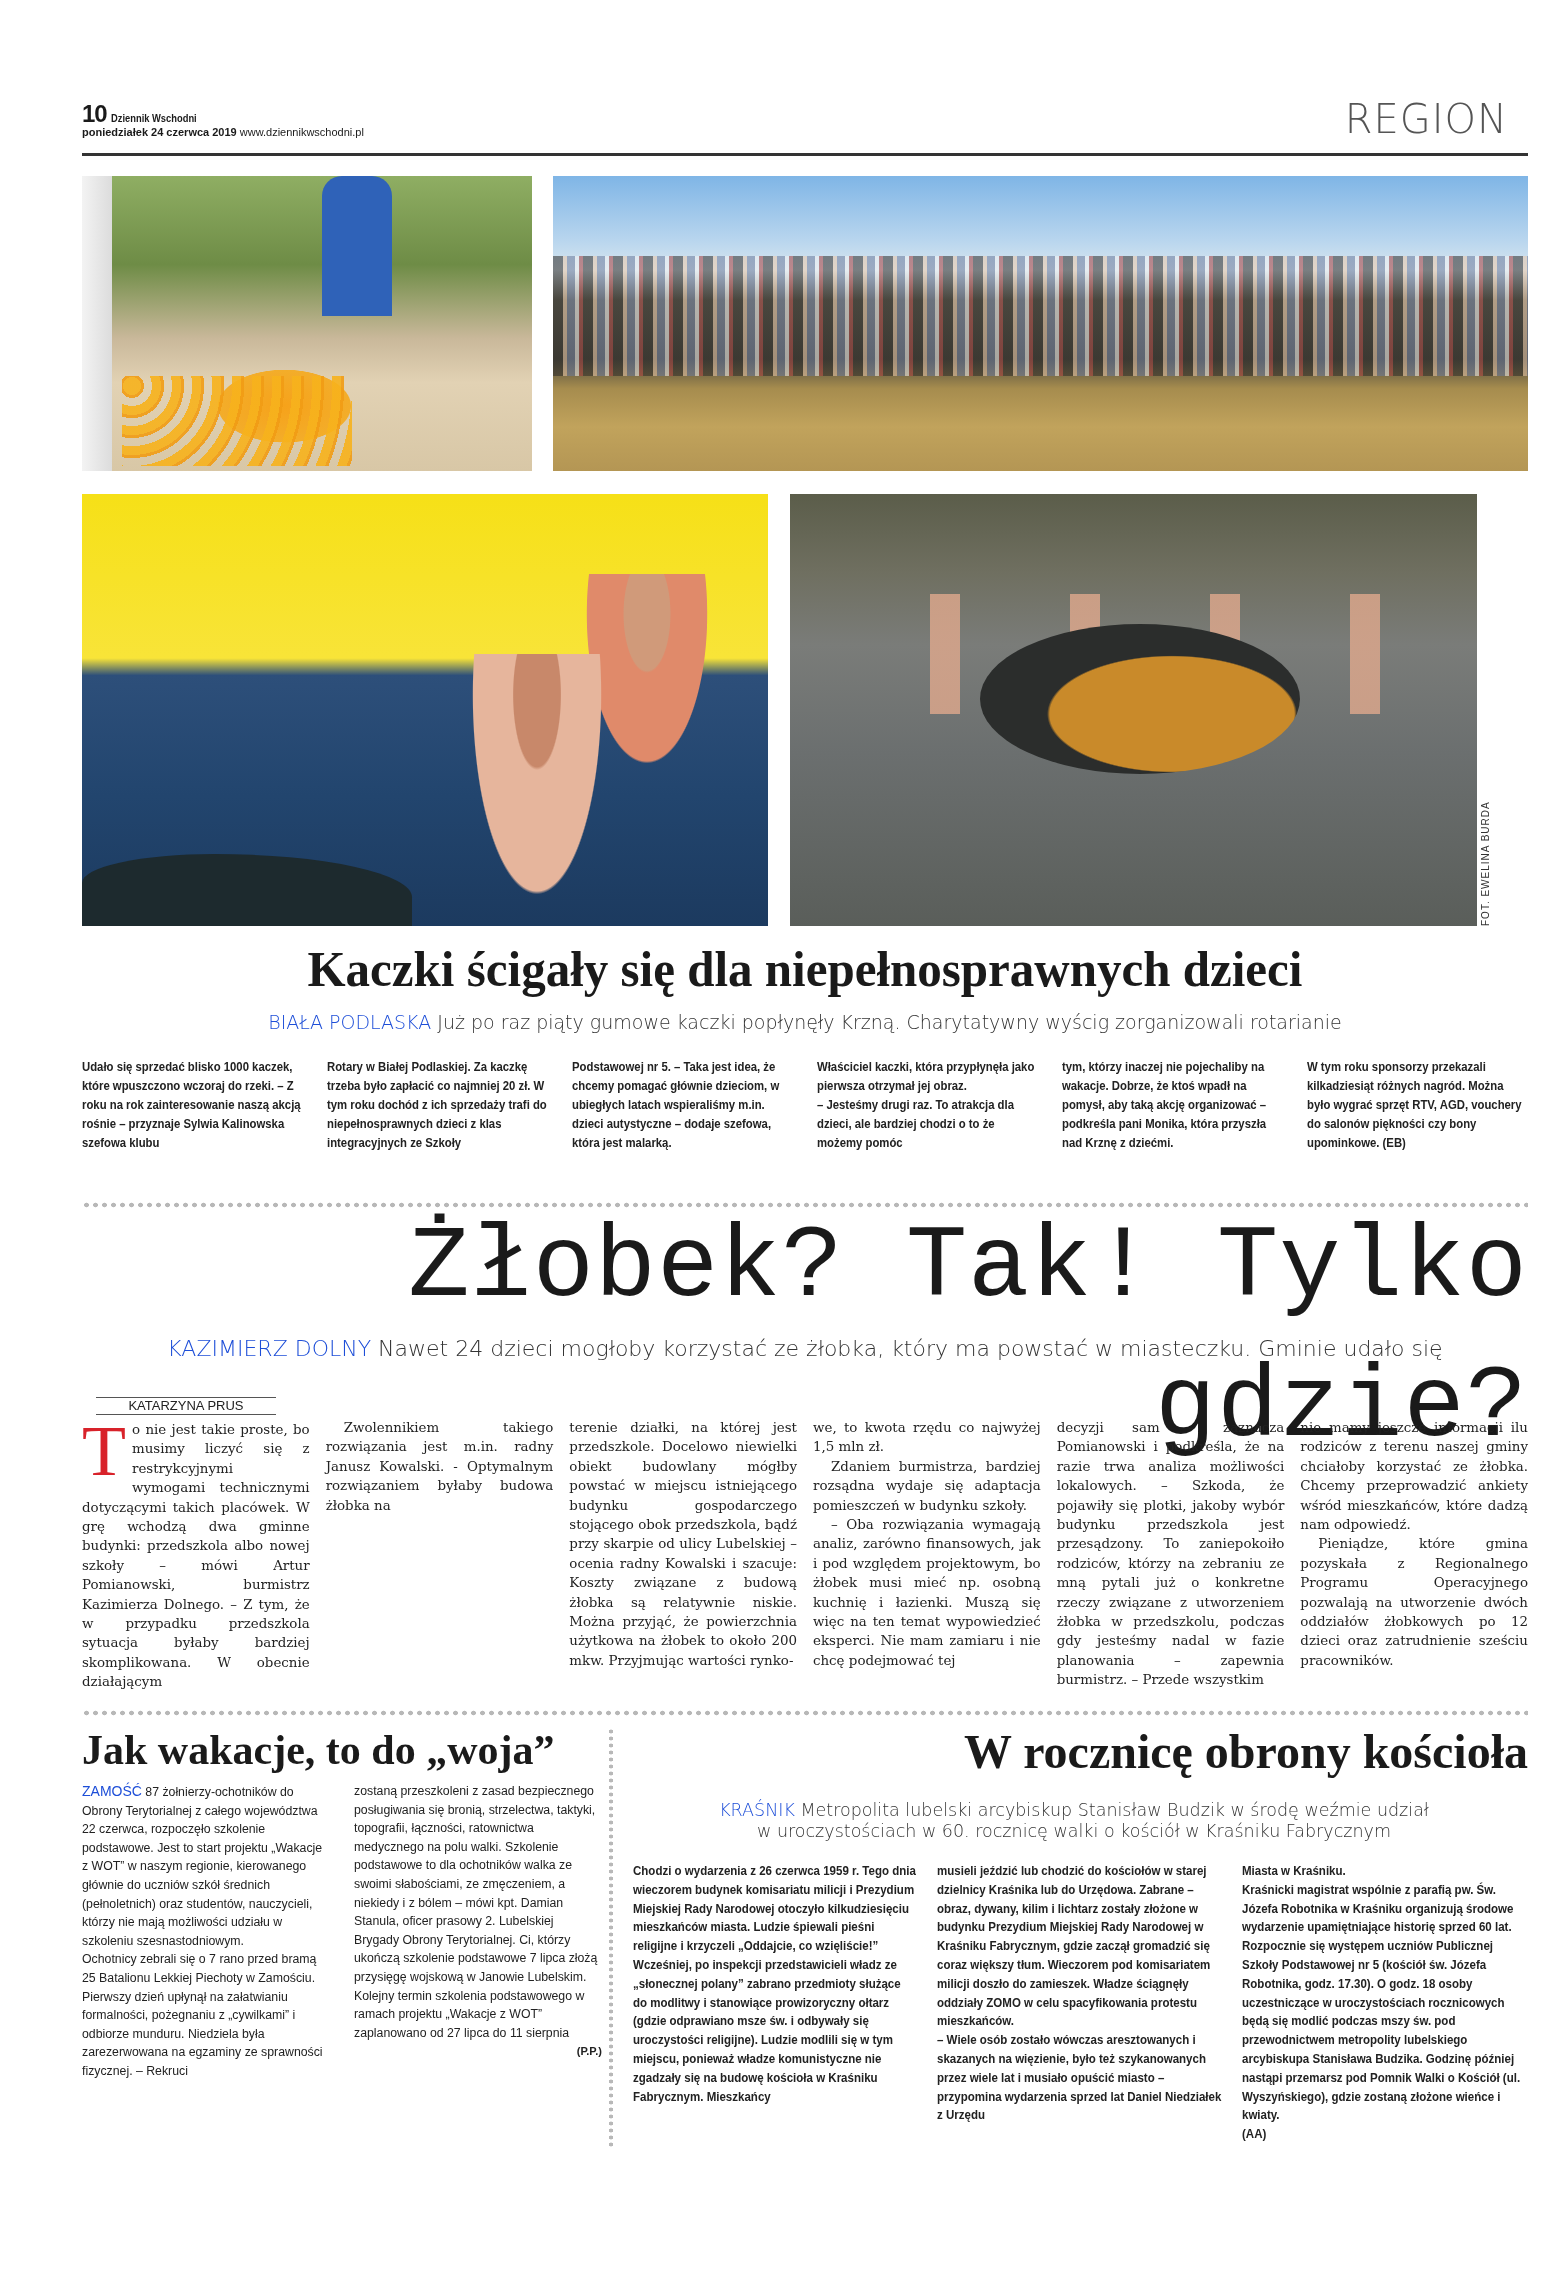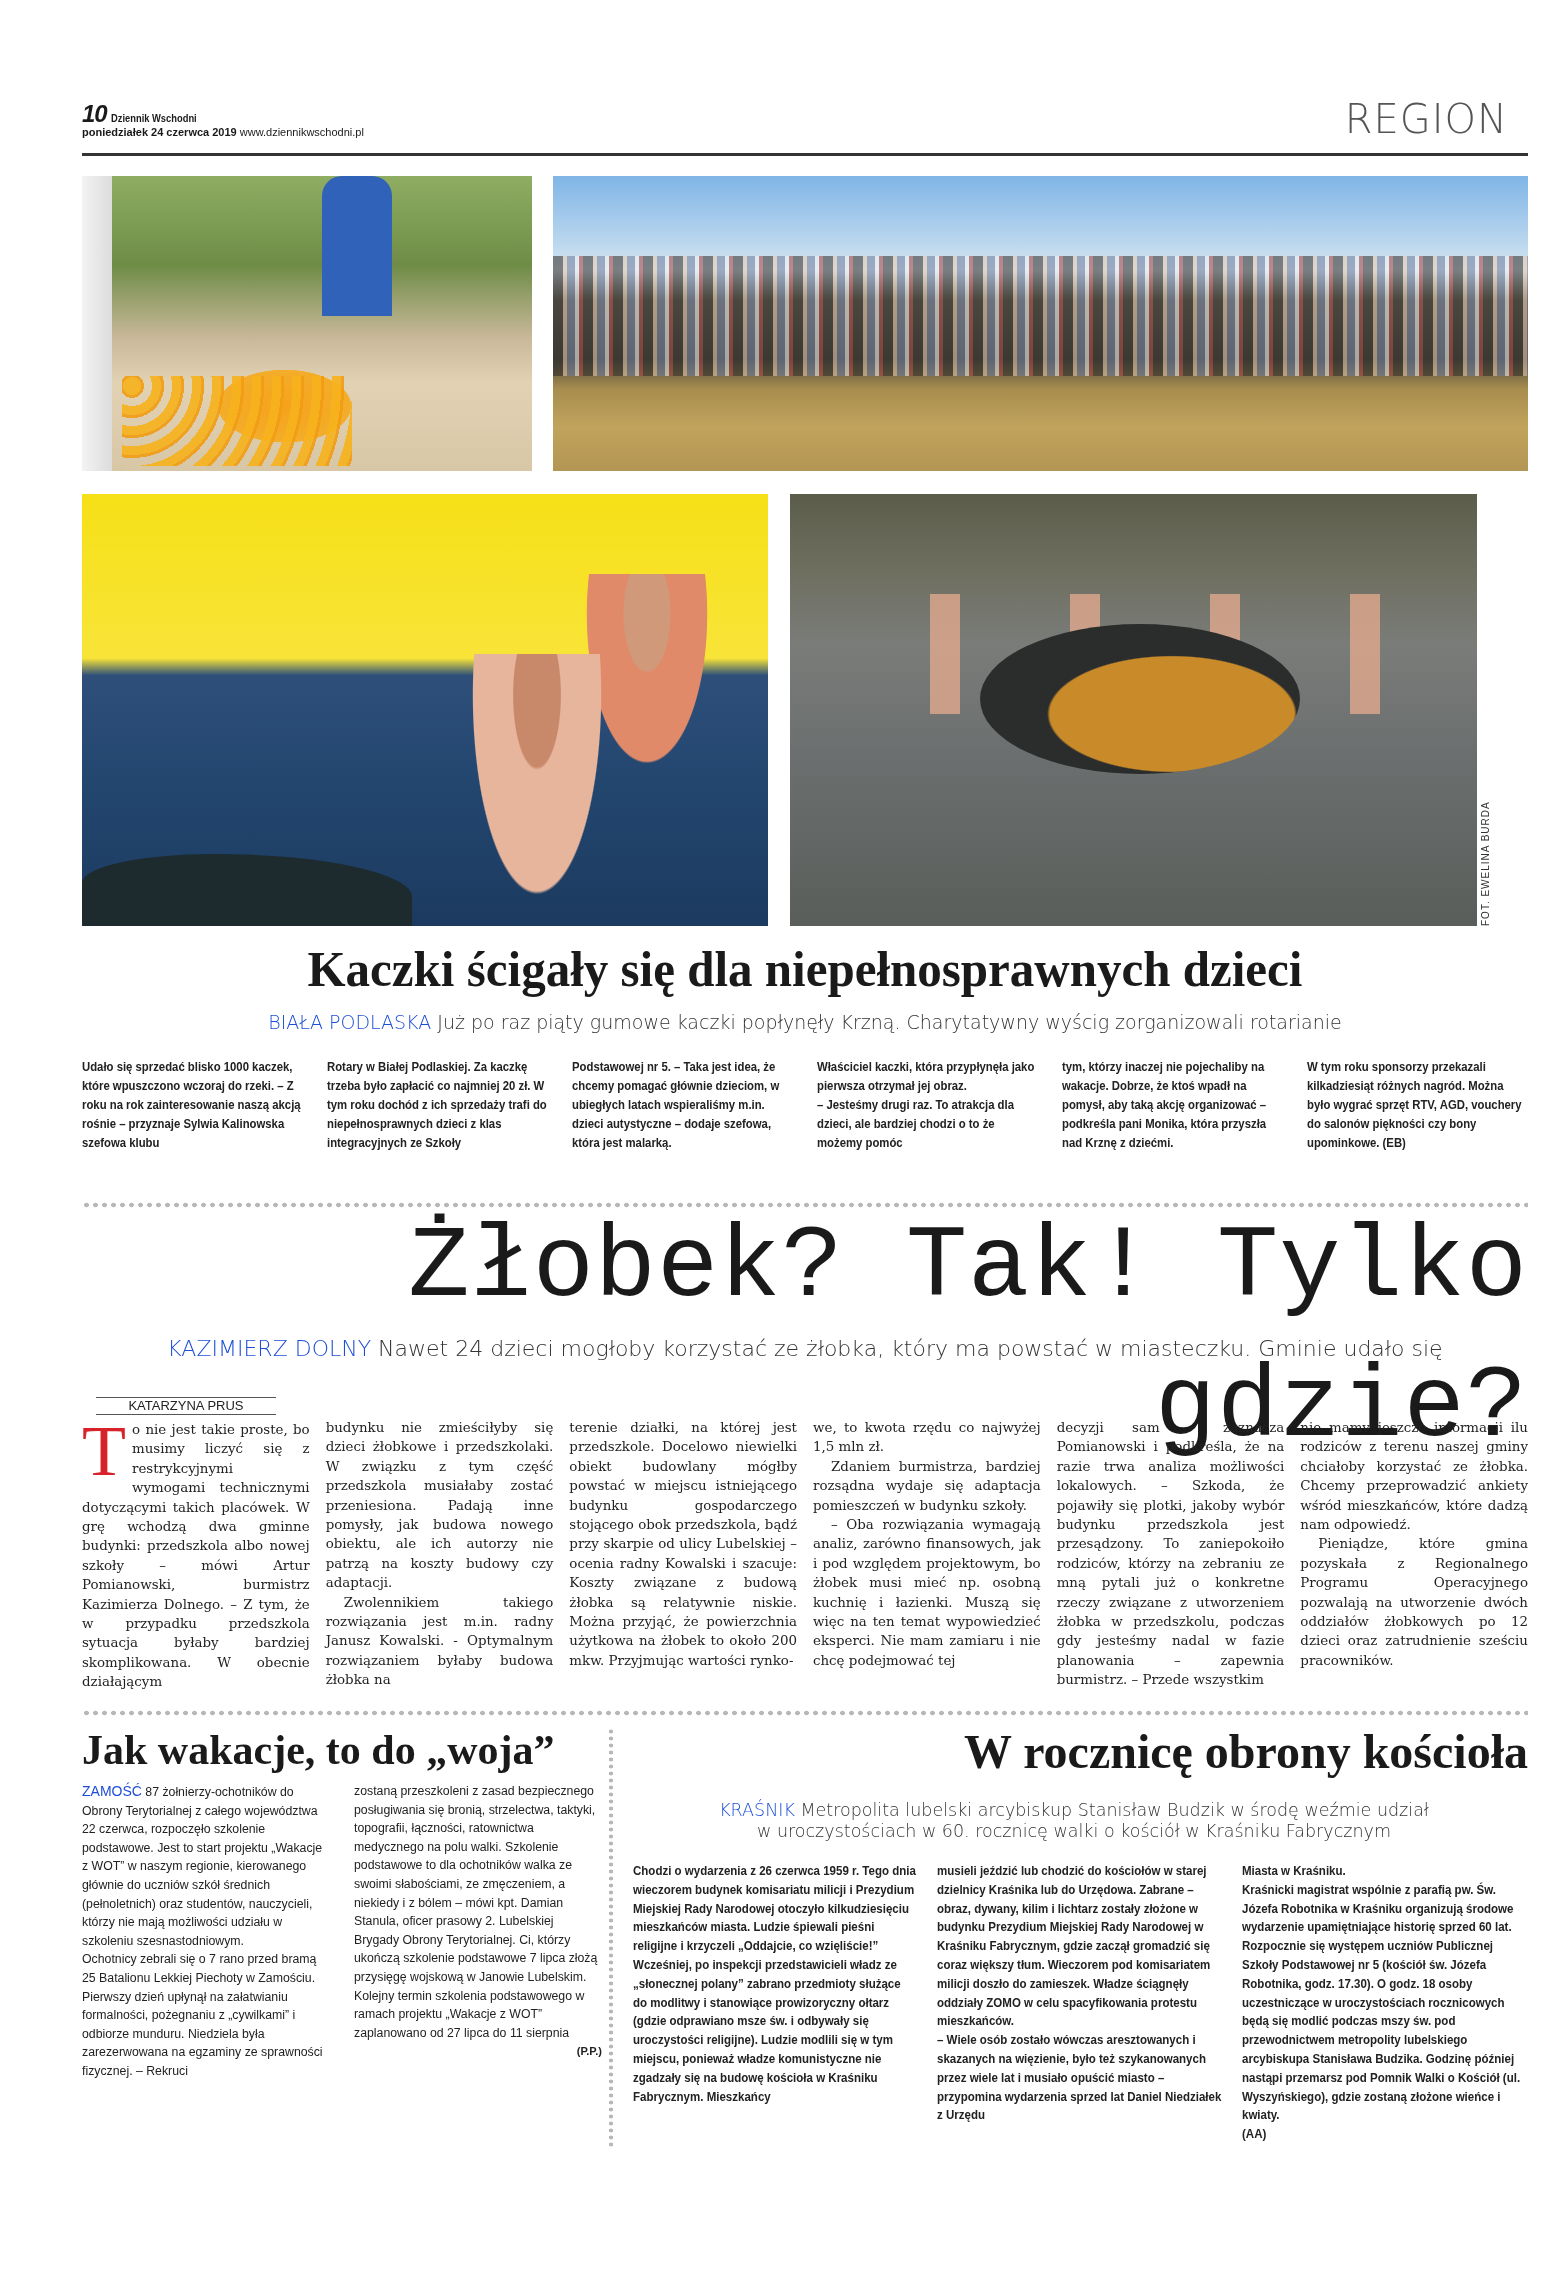--- a/index.html
+++ b/index.html
@@ -2,21 +2,21 @@
 <html><head>
 <meta charset="utf-8">
 <style>
   * { box-sizing: border-box; margin: 0; padding: 0; }
   html, body { width: 1558px; height: 2281px; background: #ffffff; overflow: hidden; }
   body { position: relative; font-family: "Liberation Sans", sans-serif; color: #1a1a1a; }
 
   
   .masthead { position: absolute; left: 82px; top: 100px; width: 1446px; height: 56px; }
   .mast-left { position: absolute; left: 0; top: 0; }
-  .page-num { font-family: "Liberation Sans", sans-serif; font-weight: bold; font-size: 24px; letter-spacing: -1px; vertical-align: baseline; font-style: italic; }
+  .page-num { font-family: "Liberation Sans", sans-serif; font-weight: bold; font-size: 24px; letter-spacing: -1px; vertical-align: baseline; }
   .paper-name { font-family: "Liberation Sans", sans-serif; font-weight: bold; font-size: 11px; transform: scaleX(0.85); display: inline-block; transform-origin: left; }
   .mast-date { font-size: 11px; font-weight: bold; margin-top: -2px; }
   .mast-date span.url { font-weight: normal; }
   .section-name { position: absolute; right: 0; top: -4px; font-family: "DejaVu Sans", sans-serif; font-weight: 200; font-size: 40px; color: #555; letter-spacing: 1px; right: 20px; }
   .mast-rule { position: absolute; left: 0; top: 53px; width: 1446px; height: 3px; background: #333; }
 
   
   .photo { position: absolute; overflow: hidden; }
   #p1 { left: 82px; top: 176px; width: 450px; height: 295px;
         background:
@@ -137,21 +137,20 @@
 <div class="deck" id="deck2">
   <div><span class="loc">KAZIMIERZ DOLNY</span><span> Nawet 24 dzieci mogłoby korzystać ze żłobka, który ma powstać w miasteczku. Gminie udało się</span></div>
 </div>
 <div class="byline">KATARZYNA PRUS</div>
 <div class="main-cols">
   <div class="main-col" style="padding-top:2px">
     <span class="dropcap">T</span>
     <p>o nie jest takie proste, bo musimy liczyć się z restrykcyjnymi wymogami technicznymi dotyczącymi takich placówek. W grę wchodzą dwa gminne budynki: przedszkola albo nowej szkoły – mówi Artur Pomianowski, burmistrz Kazimierza Dolnego. – Z tym, że w przypadku przedszkola sytuacja byłaby bardziej skomplikowana. W obecnie działającym</p>
   </div>
   <div class="main-col">
-    <p>budynku nie zmieściłyby się dzieci żłobkowe i przedszkolaki. W związku z tym część przedszkola musiałaby zostać przeniesiona. Padają inne pomysły, jak budowa nowego obiektu, ale ich autorzy nie patrzą na koszty budowy czy adaptacji.</p>
     <p class="ind">Zwolennikiem takiego rozwiązania jest m.in. radny Janusz Kowalski. - Optymalnym rozwiązaniem byłaby budowa żłobka na</p>
   </div>
   <div class="main-col">
     <p>terenie działki, na której jest przedszkole. Docelowo niewielki obiekt budowlany mógłby powstać w miejscu istniejącego budynku gospodarczego stojącego obok przedszkola, bądź przy skarpie od ulicy Lubelskiej – ocenia radny Kowalski i szacuje: Koszty związane z budową żłobka są relatywnie niskie. Można przyjąć, że powierzchnia użytkowa na żłobek to około 200 mkw. Przyjmując wartości rynko-</p>
   </div>
   <div class="main-col">
     <p>we, to kwota rzędu co najwyżej 1,5 mln zł.</p>
     <p class="ind">Zdaniem burmistrza, bardziej rozsądna wydaje się adaptacja pomieszczeń w budynku szkoły.</p>
     <p class="ind">– Oba rozwiązania wymagają analiz, zarówno finansowych, jak i pod względem projektowym, bo żłobek musi mieć np. osobną kuchnię i łazienki. Muszą się więc na ten temat wypowiedzieć eksperci. Nie mam zamiaru i nie chcę podejmować tej</p>
   </div>

